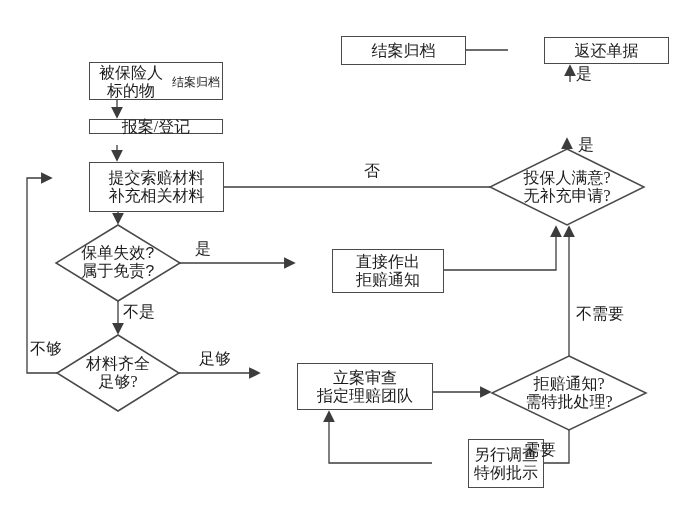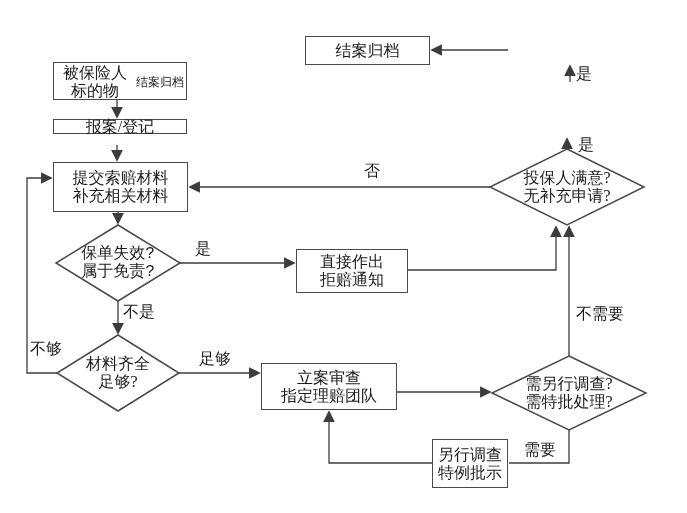--- a/index.html
+++ b/index.html
@@ -4,21 +4,21 @@
 <style>
   html,body{margin:0;padding:0;background:#ffffff;}
   .stage{
     position:relative;width:687px;height:513px;background:#ffffff;overflow:hidden;
     font-family:"Liberation Serif","DejaVu Serif",serif;color:#1b1b1b;
   }
   .wires{position:absolute;left:0;top:0;width:687px;height:513px;}
   .box{
     position:absolute;box-sizing:border-box;border:1.5px solid #4a4a4a;background:#ffffff;
     display:flex;align-items:center;justify-content:center;text-align:center;
-    font-size:16px;line-height:18px;
+    font-size:16px;line-height:18px;margin-left:36px;
   }
   .box .txt{white-space:pre-line;}
   .audit .txt{line-height:17px;}
   .insured-main{
     position:absolute;left:2px;top:1px;width:78px;text-align:center;
     white-space:pre-line;font-size:16px;line-height:18px;
   }
   .insured-side{
     position:absolute;right:2px;top:13px;font-size:12px;line-height:12px;
   }
@@ -87,30 +87,33 @@
     <span class="txt">立案审查
 指定理赔团队</span>
   </div>
 
   <div class="box" style="left:432px;top:439px;width:76px;height:49px;">
     <span class="txt">另行调查
 特例批示</span>
   </div>
 
 
+  <div class="box" style="left:508px;top:37px;width:125px;height:27px;">
+    <span class="txt">返还单据</span>
+  </div>
 
   <div class="box" style="left:305px;top:36px;width:125px;height:29px;">
     <span class="txt">结案归档</span>
   </div>
 
   <div class="dlabel" style="left:38px;top:245px;font-family:Liberation Mono, monospace;">保单失效?
 属于免责?</div>
   <div class="dlabel" style="left:38px;top:355px;">材料齐全
 足够?</div>
-  <div class="dlabel" style="left:489px;top:375px;">需另行调查?
+  <div class="dlabel" style="left:489px;top:375px;">拒赔通知?
 需特批处理?</div>
   <div class="dlabel" style="left:487px;top:169px;">投保人满意?
 无补充申请?</div>
 
   <div class="elabel" style="left:195px;top:241px;">是</div>
   <div class="elabel" style="left:123px;top:304px;">不是</div>
   <div class="elabel" style="left:30px;top:341px;">不够</div>
   <div class="elabel" style="left:199px;top:351px;">足够</div>
   <div class="elabel" style="left:524px;top:442px;">需要</div>
   <div class="elabel" style="left:576px;top:306px;">不需要</div>

